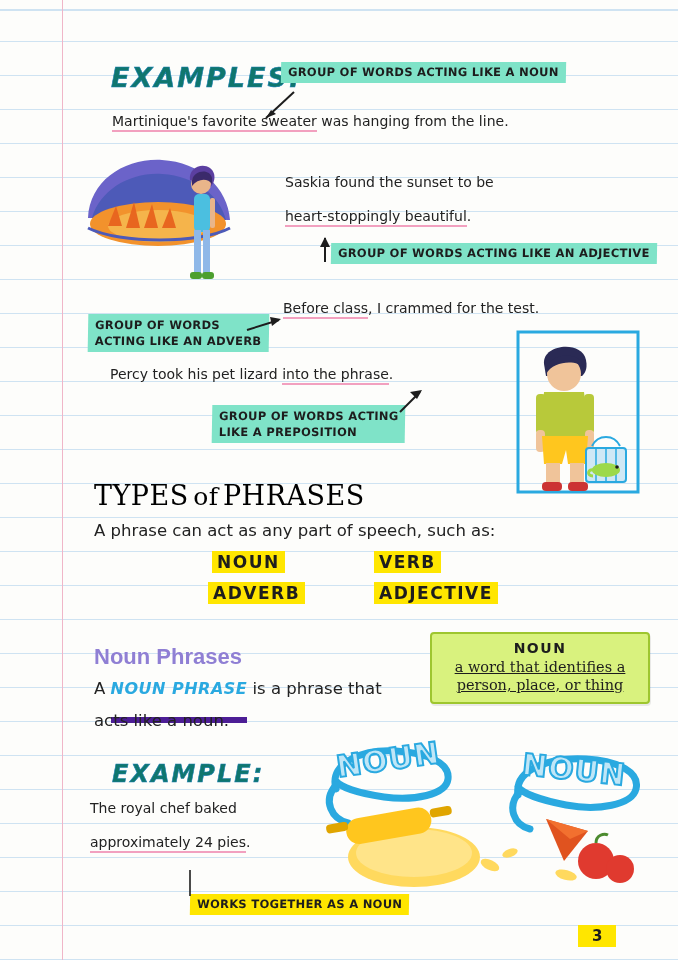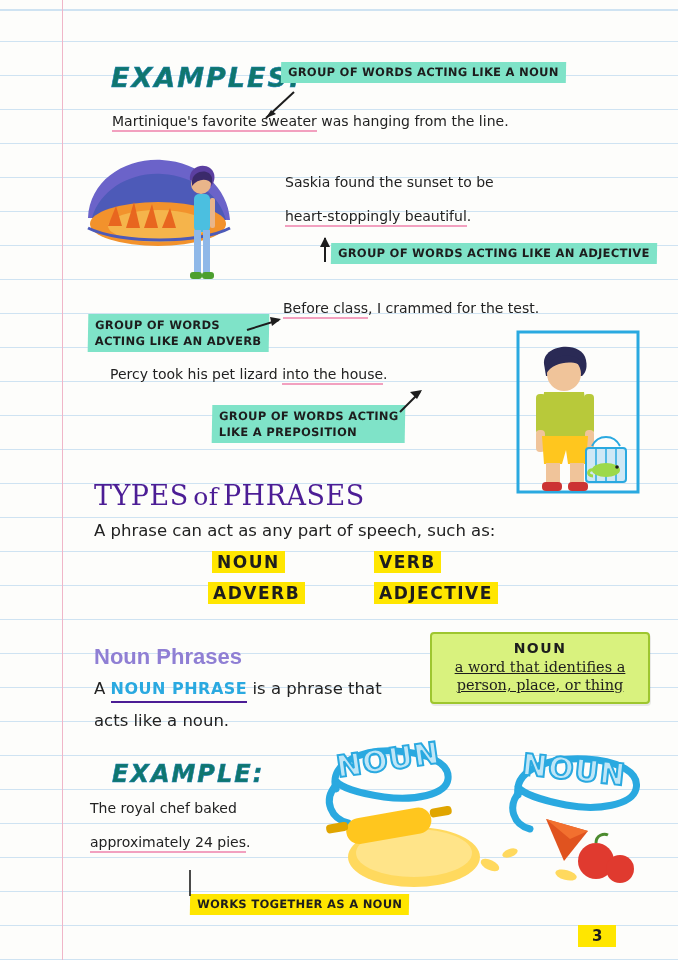--- a/index.html
+++ b/index.html
@@ -67,21 +67,21 @@
     font-style: italic;
     font-size: 27px;
     letter-spacing: 2px;
     color: #0f766e;
     margin-left: 18px;
     -webkit-text-stroke: 0.6px #1b7fb0;
   }
   .heading-green {
     font-family: "DejaVu Serif", serif;
     font-size: 27px;
-    color: #4c1d95;
+    color: #000000;
     letter-spacing: 0.5px;
   }
   .heading-purple {
     font-family: Liberation Sans, sans-serif;
     font-weight: bold;
     font-size: 22px;
     color: #8f7fd4;
   }
   .callout {
     font-family: "DejaVu Sans", sans-serif;
@@ -94,22 +94,23 @@
     display: inline-block;
     background: #7fe3c8;
     transform: skewX(-1deg);
   }
   .callout.yellow { background: #ffe600; }
   .underline-pink {
     border-bottom: 2px solid #f2a0bf;
     padding-bottom: 1px;
   }
   .underline-purple {
-    border-bottom: 2px solid #4c1d95;
-    padding-bottom: 3px;
+    border-bottom: 6px solid #4c1d95;
+    padding-bottom: 19px;
+    font-style: italic;
   }
   .hl-yellow {
     background: #ffe600;
     font-family: "DejaVu Sans", sans-serif;
     font-weight: bold;
     font-size: 17px;
     letter-spacing: 1.5px;
     color: #1d1d1d;
     padding: 1px 5px;
     display: inline-block;
@@ -227,21 +228,21 @@
         <span>ACTING LIKE AN ADVERB</span>
       </span>
     </div>
 
     <svg class="abs" style="left:245px; top:312px;" width="40" height="24">
       <path d="M2,18 L34,8" stroke="#1d1d1d" stroke-width="2" fill="none"></path>
       <path d="M36,7 L25,5 L27,14 Z" fill="#1d1d1d"></path>
     </svg>
 
     <div class="abs sentence" style="left:110px; top:366px;">
-      <span>Percy took his pet lizard </span><span class="underline-pink">into the house</span><span>.</span>
+      <span>Percy took his pet lizard </span><span class="underline-pink">into the phrase</span><span>.</span>
     </div>
 
     <div class="abs" style="left:212px; top:405px;">
       <span class="callout" style="line-height:16px;">
         <span>GROUP OF WORDS ACTING</span><br>
         <span>LIKE A PREPOSITION</span>
       </span>
     </div>
 
     <svg class="abs" style="left:396px; top:386px;" width="30" height="30">

